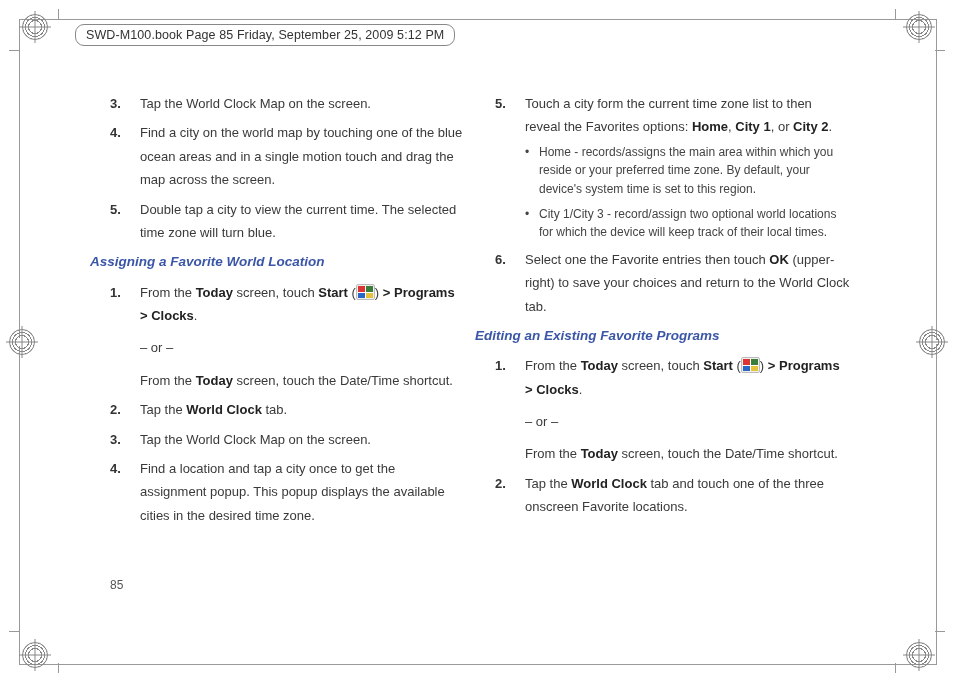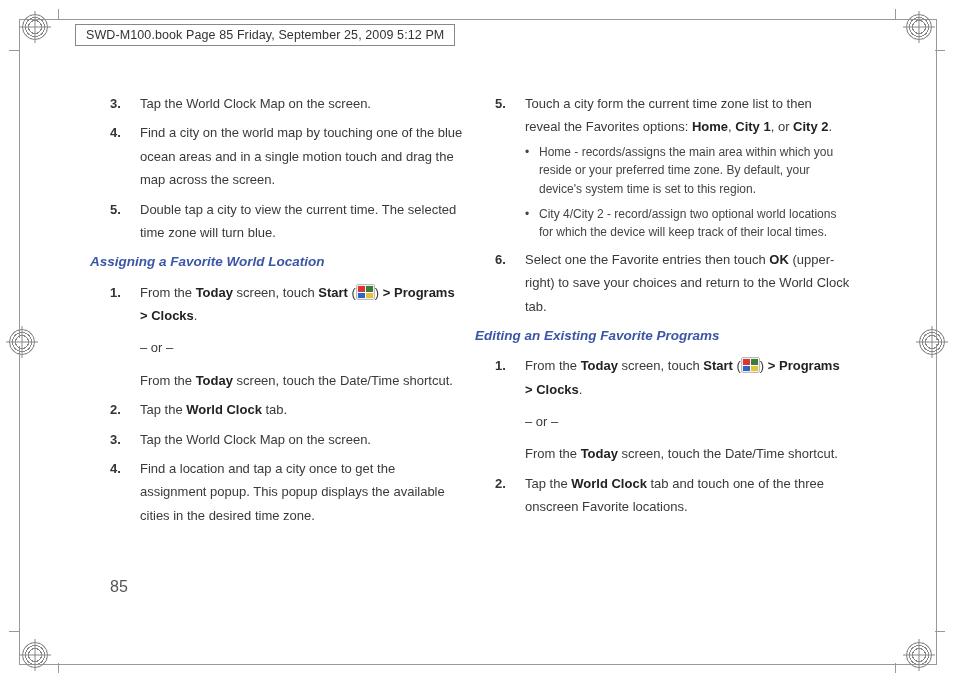--- a/index.html
+++ b/index.html
@@ -30,21 +30,21 @@
   }
   .target::before{
     content:"";position:absolute;left:50%;top:-4px;bottom:-4px;width:1px;background:#888;transform:translateX(-50%);
   }
   .target::after{
     content:"";position:absolute;top:50%;left:-4px;right:-4px;height:1px;background:#888;transform:translateY(-50%);
   }
   .corner-slug{
     position:absolute;left:75px;top:24px;
     font-size:12.5px;color:#333;
-    border:1px solid #888;border-radius:0;
+    border:1px solid #888;border-radius:9px;
     padding:3px 10px;
     letter-spacing:0.1px;
   }
   
   .content{
     position:absolute;
     left:110px;top:92px;
     width:740px;
     display:flex;
     gap:30px;
@@ -115,21 +115,21 @@
   .flag-icon::before{
     content:"";position:absolute;left:1px;top:1px;width:7px;height:6px;background:#d33;
   }
   .flag-icon::after{
     content:"";position:absolute;right:1px;top:1px;width:7px;height:6px;background:#3a7d3a;
   }
   .flag-icon .q1{position:absolute;left:1px;bottom:1px;width:7px;height:5px;background:#2a67c4;}
   .flag-icon .q2{position:absolute;right:1px;bottom:1px;width:7px;height:5px;background:#e6c23a;}
   .pagenum{
     position:absolute;left:110px;top:578px;
-    font-size:16px;color:#555;
+    font-size:12px;color:#555;
   }
 </style>
 </head>
 <body>
 
 <div class="frame-outer"></div>
 <div class="target" style="left:22px;top:14px"></div>
 <div class="target" style="right:22px;top:14px"></div>
 <div class="target" style="left:22px;bottom:14px"></div>
 <div class="target" style="right:22px;bottom:14px"></div>
@@ -169,21 +169,21 @@
       <li><span>Find a location and tap a city once to get the assignment popup. This popup displays the available cities in the desired time zone.</span></li>
     </ol>
   </div>
 
   <div class="col">
     <ol class="steps" style="--start:4">
       <li>
         <span>Touch a city form the current time zone list to then reveal the Favorites options: </span><b>Home</b><span>, </span><b>City 1</b><span>, or </span><b>City 2</b><span>.</span>
         <ul class="sub">
           <li><span>Home - records/assigns the main area within which you reside or your preferred time zone. By default, your device's system time is set to this region.</span></li>
-          <li><span>City 4/City 2 - record/assign two optional world locations for which the device will keep track of their local times.</span></li>
+          <li><span>City 1/City 3 - record/assign two optional world locations for which the device will keep track of their local times.</span></li>
         </ul>
       </li>
       <li>
         <span>Select one the Favorite entries then touch </span><b>OK</b><span> (upper-right) to save your choices and return to the World Clock tab.</span>
         <ul class="sub">
         </ul>
       </li>
     </ol>
 
     <div class="heading">Editing an Existing Favorite Programs</div>

